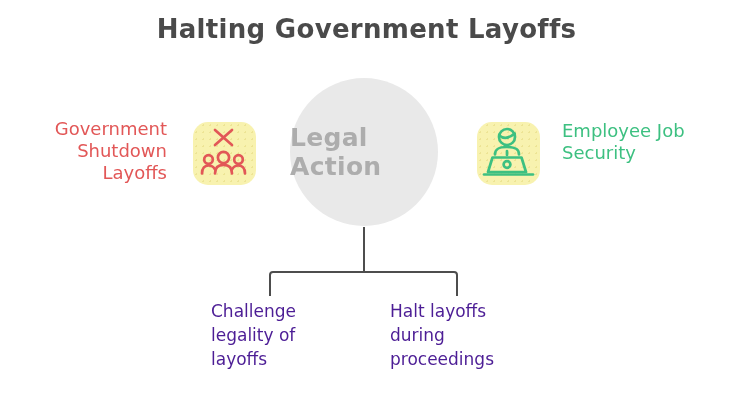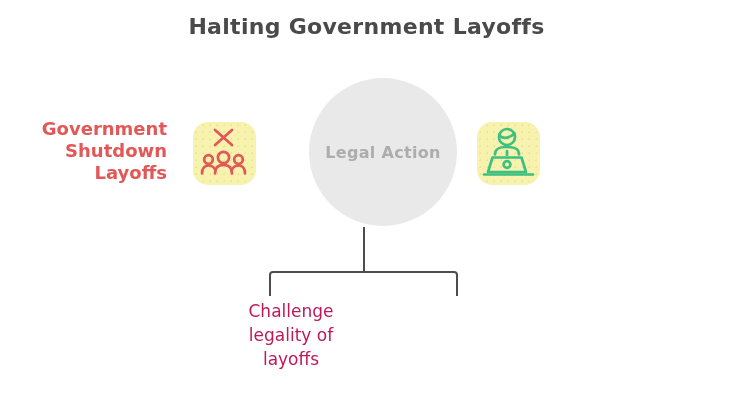--- a/index.html
+++ b/index.html
@@ -11,30 +11,30 @@
     background: #ffffff;
     overflow: hidden;
     font-family: "DejaVu Sans", sans-serif;
   }
   .title {
     position: absolute;
     top: 14px;
     left: 0;
     width: 733px;
     text-align: center;
-    font-size: 22px;
+    font-size: 26px;
     font-weight: 700;
     letter-spacing: 0.3px;
     color: #4A4A4A;
     white-space: pre-line;
   }
   .node-heading {
     position: absolute;
     font-size: 18px;
-    font-weight: 700;
+    font-weight: 400;
     line-height: 22px;
     white-space: pre-line;
   }
   .node-desc {
     position: absolute;
     font-size: 17px;
     font-weight: 400;
     line-height: 22px;
     color: #4D4D4D;
     white-space: pre-line;
@@ -79,43 +79,42 @@
     position: absolute;
     left: 290px;
     top: 78px;
     width: 148px;
     height: 148px;
     border-radius: 50%;
     background: #E9E9E9;
     display: flex;
     align-items: center;
     justify-content: center;
-    font-size: 16px;
+    font-size: 25px;
     font-weight: 700;
     letter-spacing: 0.3px;
     color: #ADADAD;
-    margin-left: 19px;
   }
   .connector {
     position: absolute;
     left: 0;
     top: 0;
     width: 733px;
     height: 406px;
     pointer-events: none;
   }
   .branch-label {
     position: absolute;
     top: 299px;
     width: 160px;
-    text-align: center;
+    text-align: left;
     font-size: 17px;
     font-weight: 400;
     line-height: 24px;
-    color: #be185d;
+    color: #4c1d95;
     white-space: pre-line;
   }
   .branch-1 { left: 211px; }
   .branch-2 { left: 390px; }
 </style>
 </head>
 <body>
 
 <div class="canvas">
 
@@ -145,23 +144,28 @@
     <svg width="63" height="63" viewBox="0 0 63 63" fill="none" stroke="#3DC081" stroke-width="2.7" stroke-linecap="round" stroke-linejoin="round">
       <circle cx="30" cy="15" r="8"></circle>
       <path d="M22.3 13.5 Q29 19 37.6 11.5"></path>
       <path d="M18 32.5 C18 27 21.5 25 30 25 C38.5 25 42 27 42 32.5"></path>
       <path d="M30 29 L30 33"></path>
       <path d="M15.5 35.5 L44.5 35.5 L49 50 L11 50 Z"></path>
       <circle cx="30" cy="42.5" r="3.4"></circle>
       <path d="M7 52.5 L56 52.5"></path>
     </svg>
   </div>
+  <div class="node-heading right-heading">Employee Job
+Security</div>
 
   <svg class="connector" viewBox="0 0 733 406" fill="none" stroke="#4D4D4D" stroke-width="2">
     <path d="M364 227 L364 272"></path>
     <path d="M270 296 L270 275 Q270 272 273 272 L454 272 Q457 272 457 275 L457 296"></path>
   </svg>
 
   <div class="branch-label branch-1">Challenge
 legality of
 layoffs</div>
+  <div class="branch-label branch-2">Halt layoffs
+during
+proceedings</div>
 
 </div>
 
 </body></html>

